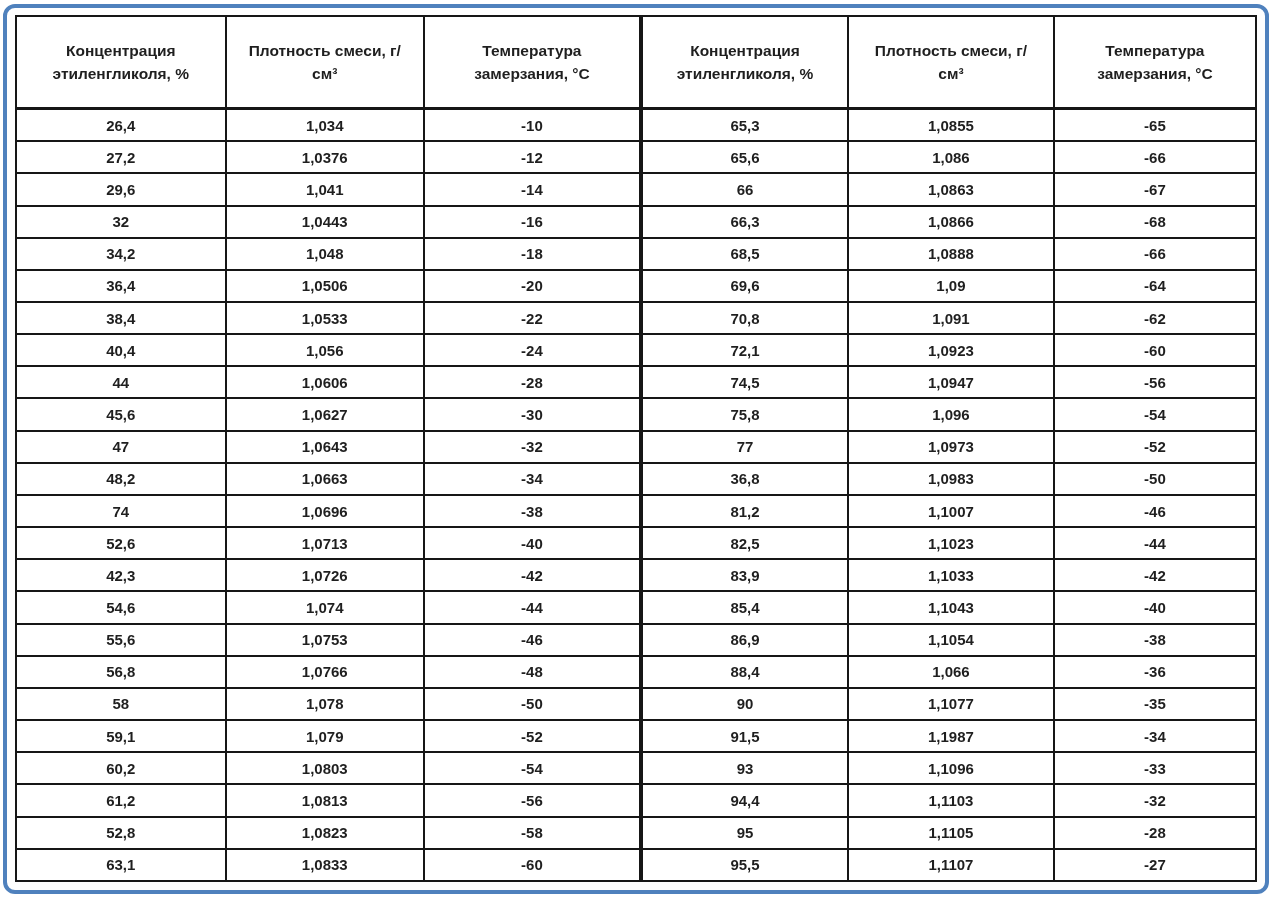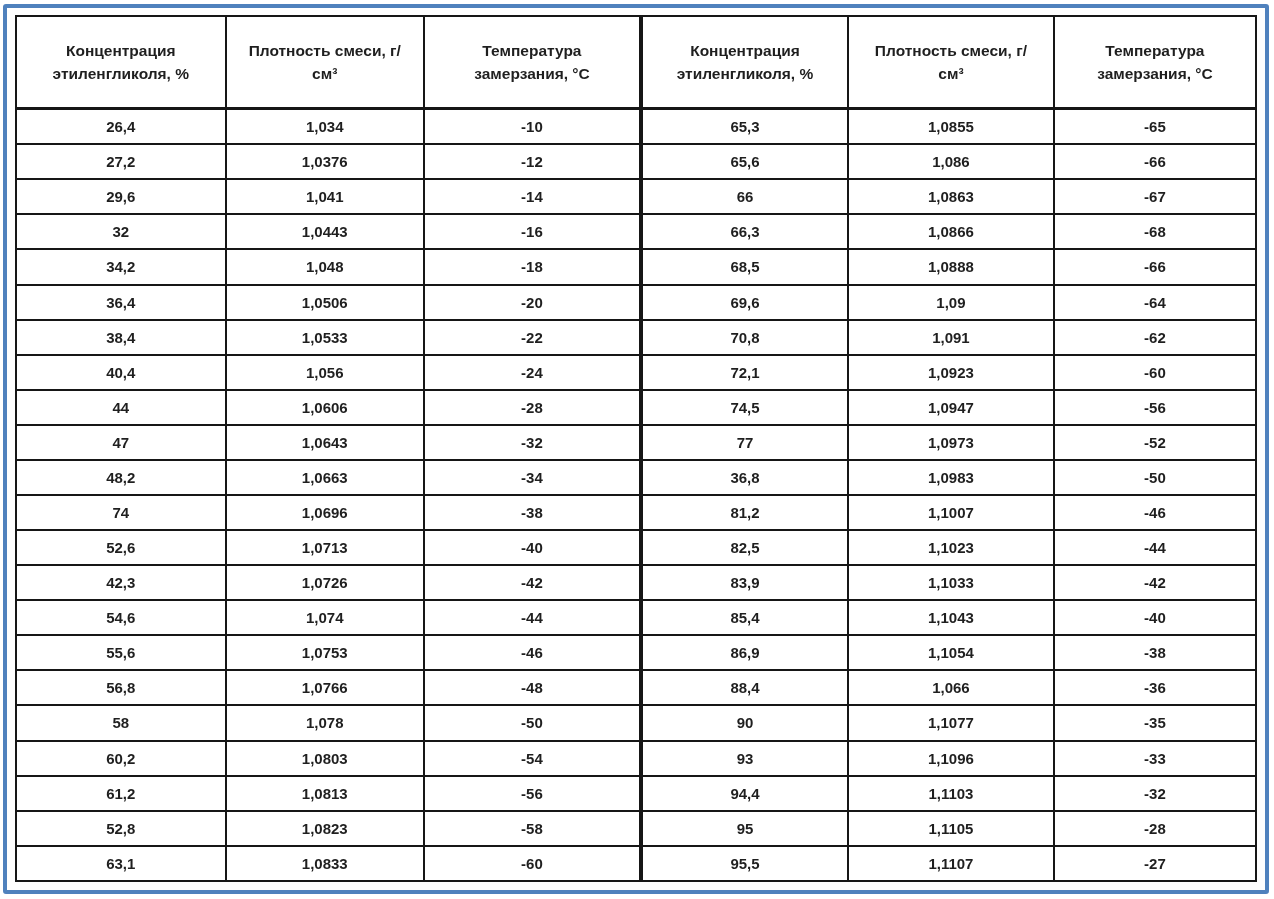--- a/index.html
+++ b/index.html
@@ -14,21 +14,21 @@
     background: #ffffff;
     box-sizing: border-box;
   }
   .frame {
     position: absolute;
     left: 3px;
     top: 4px;
     width: 1266px;
     height: 890px;
     border: 4px solid #4f81bd;
-    border-radius: 3px;
+    border-radius: 12px;
     box-sizing: border-box;
     background: #fefefe;
   }
   .inner {
     padding: 7px 8px 8px 8px;
     box-sizing: border-box;
     height: 100%;
   }
   table.data-table {
     width: 100%;
@@ -156,20 +156,28 @@
             </tr>
             <tr>
               <td>44</td>
               <td>1,0606</td>
               <td class="thick-right">-28</td>
               <td>74,5</td>
               <td>1,0947</td>
               <td>-56</td>
             </tr>
             <tr>
+              <td>45,6</td>
+              <td>1,0627</td>
+              <td class="thick-right">-30</td>
+              <td>75,8</td>
+              <td>1,096</td>
+              <td>-54</td>
+            </tr>
+            <tr>
               <td>47</td>
               <td>1,0643</td>
               <td class="thick-right">-32</td>
               <td>77</td>
               <td>1,0973</td>
               <td>-52</td>
             </tr>
             <tr>
               <td>48,2</td>
               <td>1,0663</td>
@@ -226,20 +234,28 @@
               <td>1,066</td>
               <td>-36</td>
             </tr>
             <tr>
               <td>58</td>
               <td>1,078</td>
               <td class="thick-right">-50</td>
               <td>90</td>
               <td>1,1077</td>
               <td>-35</td>
+            </tr>
+            <tr>
+              <td>59,1</td>
+              <td>1,079</td>
+              <td class="thick-right">-52</td>
+              <td>91,5</td>
+              <td>1,1987</td>
+              <td>-34</td>
             </tr>
             <tr>
               <td>60,2</td>
               <td>1,0803</td>
               <td class="thick-right">-54</td>
               <td>93</td>
               <td>1,1096</td>
               <td>-33</td>
             </tr>
             <tr>

